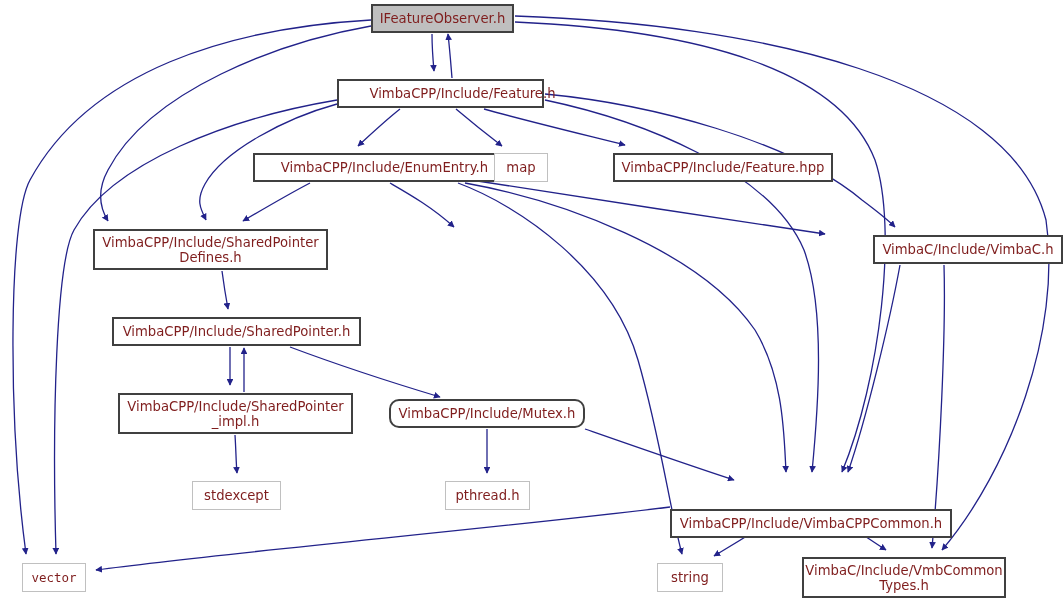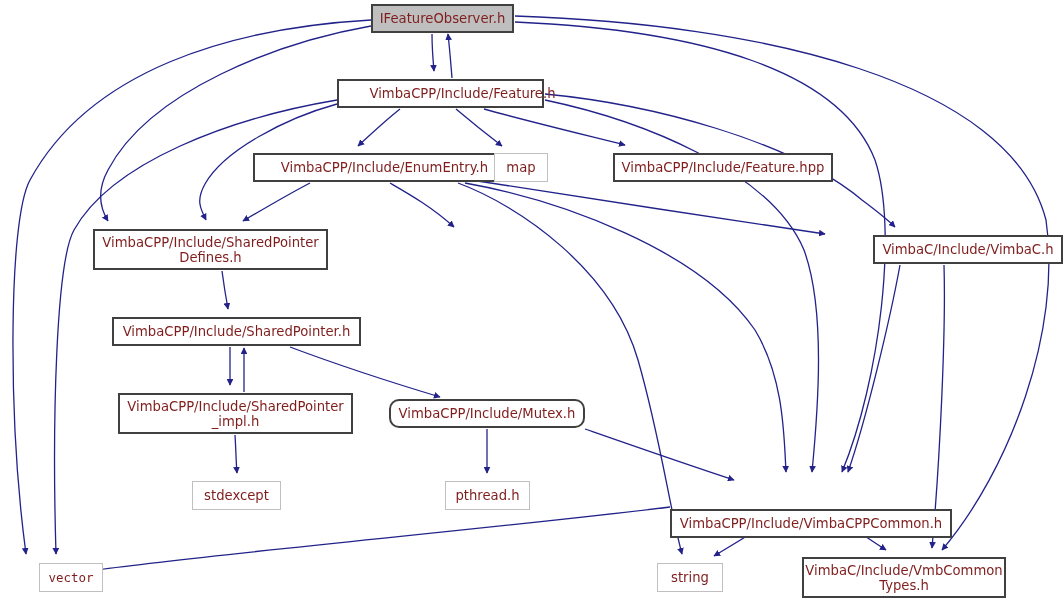--- a/index.html
+++ b/index.html
@@ -42,21 +42,20 @@
   .node.local {
     border: 2px solid #404040;
   }
   .node.root {
     border: 2px solid #404040;
     background: #bfbfbf;
   }
   .node.mono {
     font-family: "DejaVu Sans Mono", monospace;
     font-size: 12.5px;
-    margin-left: 17px;
   }
 </style>
 </head>
 <body>
 
 <div id="canvas">
 
   <svg id="edges" viewBox="0 0 1064 604" width="1064" height="604">
     <defs>
       <marker id="arw" viewBox="0 0 10 10" refX="9" refY="5" markerWidth="5.2" markerHeight="5.2" orient="auto-start-reverse">

